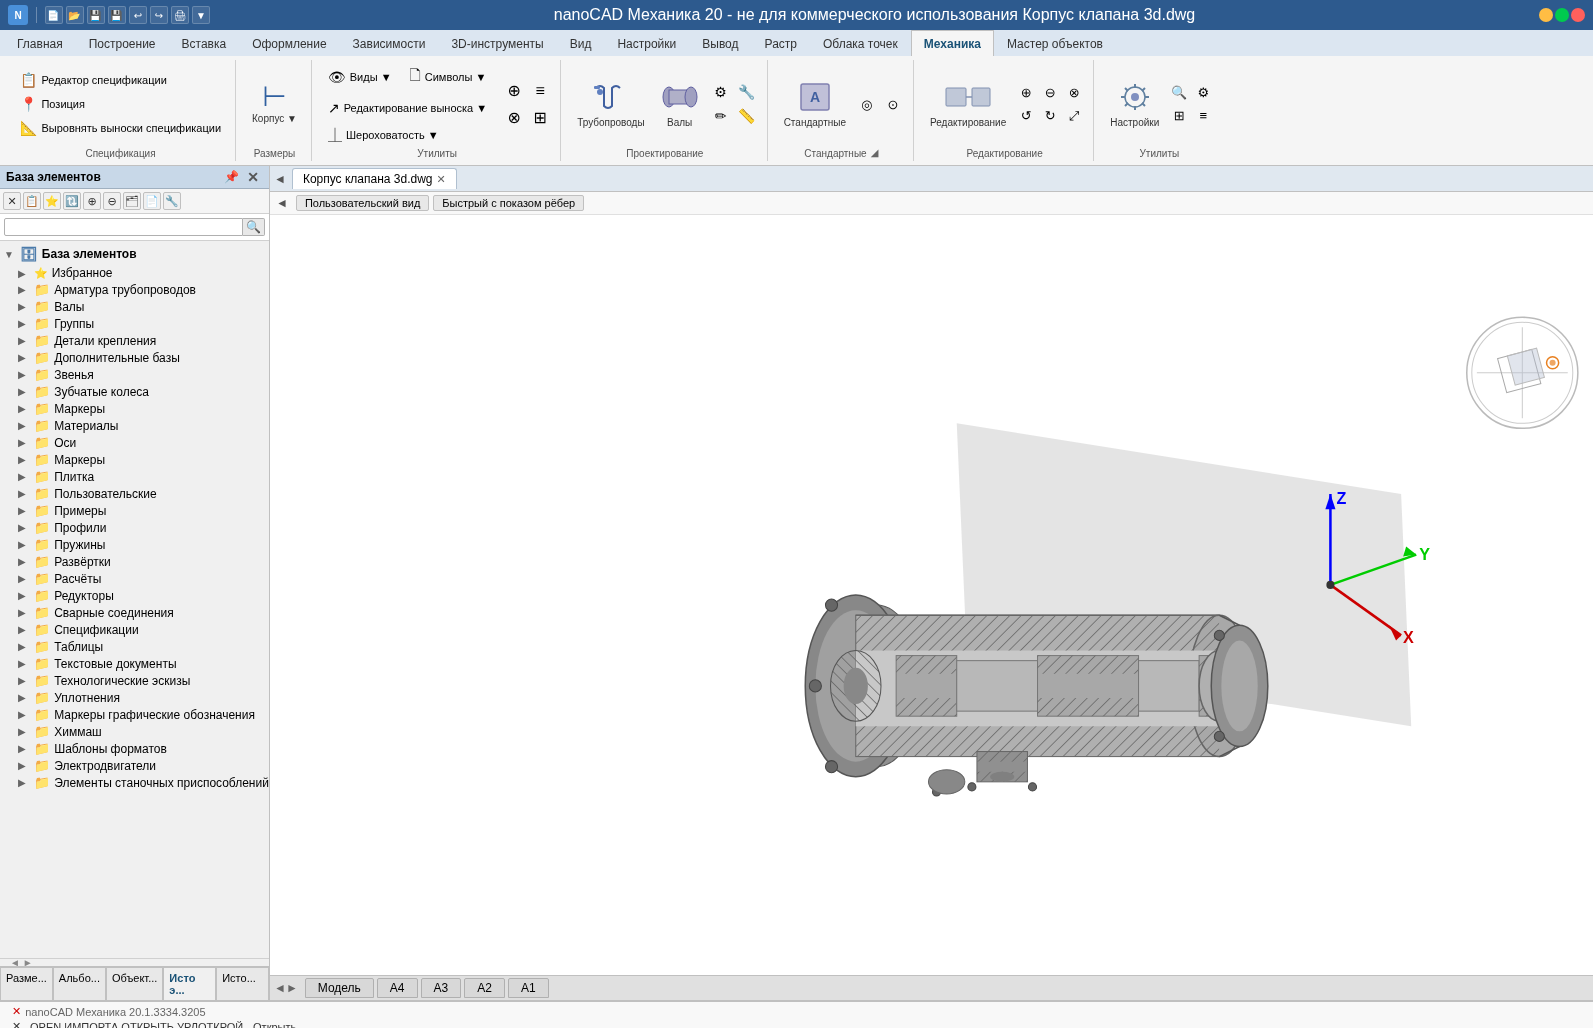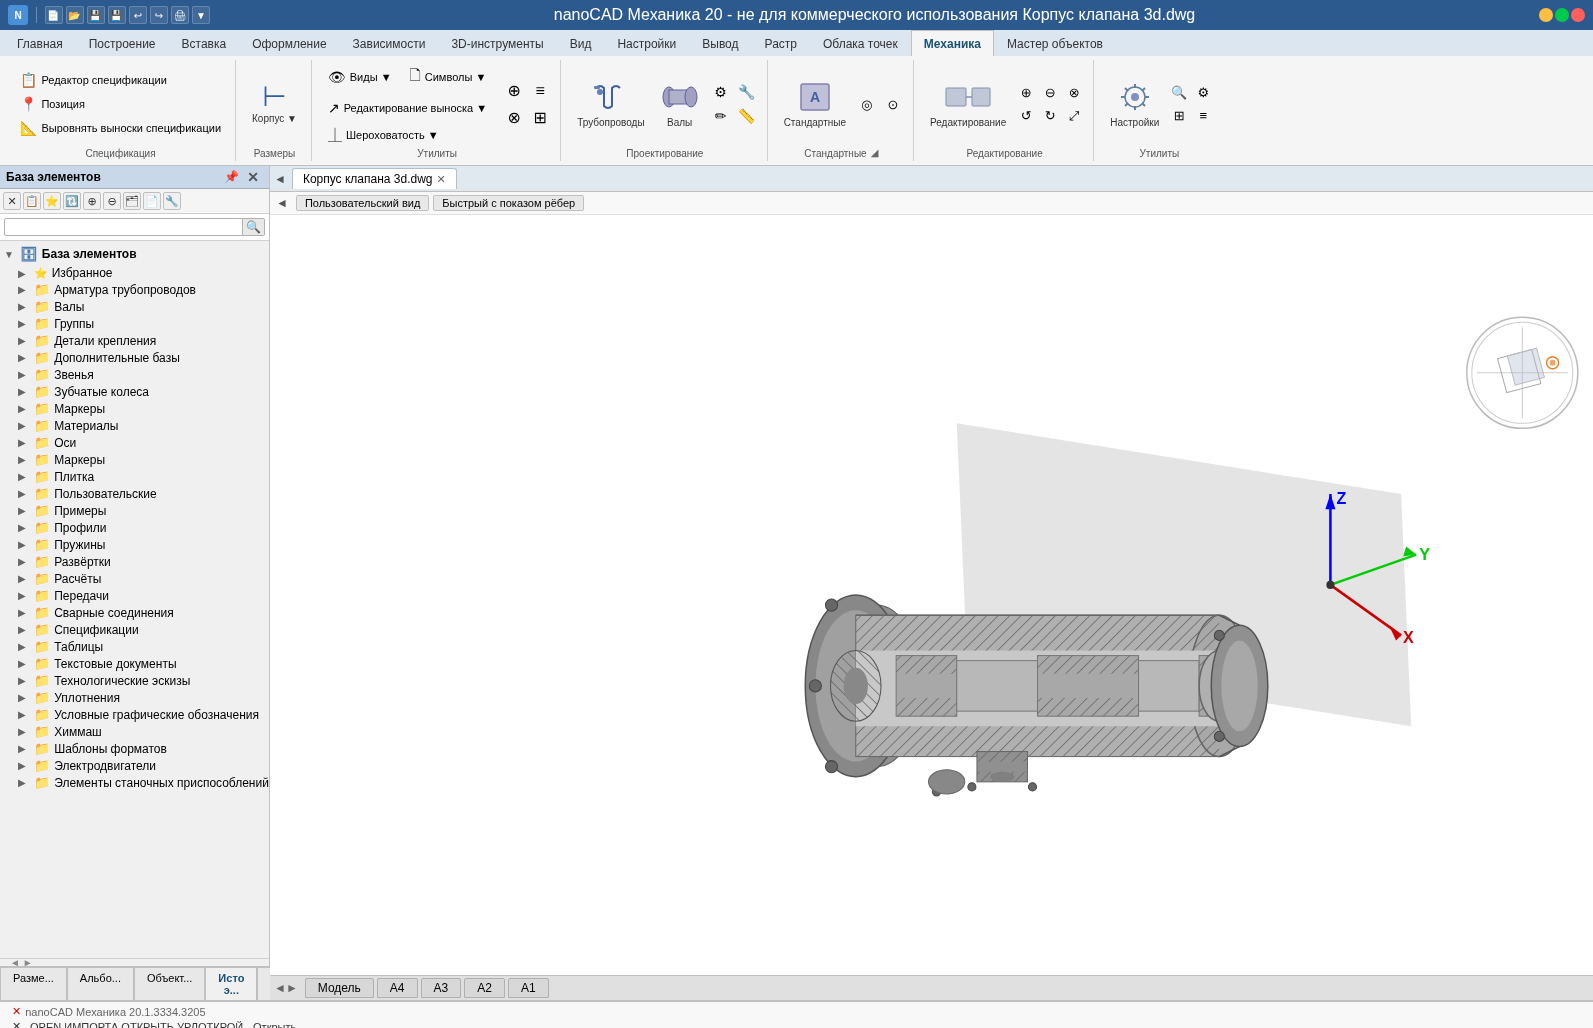--- a/index.html
+++ b/index.html
@@ -51,21 +51,21 @@
     #panel-search input { flex: 1; border: 1px solid #b0b0b0; border-radius: 2px; padding: 2px 4px; font-size: 11px; outline: none; }
     #panel-search .search-btn { width: 22px; background: #e8e8e8; border: 1px solid #b0b0b0; border-left: none; border-radius: 0 2px 2px 0; display: flex; align-items: center; justify-content: center; cursor: pointer; font-size: 12px; }
     #tree { flex: 1; overflow-y: auto; overflow-x: hidden; padding: 2px; }
     .tree-item { display: flex; align-items: center; gap: 4px; padding: 1px 2px; cursor: pointer; font-size: 12px; border-radius: 2px; white-space: nowrap; }
     .tree-item .arrow { color: #666; font-size: 10px; width: 12px; flex-shrink: 0; }
     .tree-item .folder-icon { color: #e8a020; font-size: 13px; flex-shrink: 0; }
     .tree-item .star-icon { color: #e8c020; font-size: 11px; flex-shrink: 0; }
     .tree-root { font-weight: bold; padding: 3px 2px; font-size: 12px; }
 
     #panel-tabs { display: flex; background: #d8d8d8; border-top: 1px solid #c0c0c0; }
-    .panel-tab { flex: 1; padding: 4px 12px; text-align: center; font-size: 11px; cursor: pointer; border: 1px solid #c0c0c0; background: #e8e8e8; border-bottom: none; }
+    .panel-tab { flex: 1; padding: 4px 5px; text-align: left; font-size: 11px; cursor: pointer; border: 1px solid #c0c0c0; background: #e8e8e8; border-bottom: none; }
     .panel-tab.active { background: #f0f0f0; font-weight: bold; color: #1a5276; }
 
     
     #drawing-area { flex: 1; background: #ffffff; display: flex; flex-direction: column; position: relative; }
     #doc-tabs { display: flex; align-items: center; background: #e0e8f0; border-bottom: 1px solid #c0c0c0; padding: 0 4px; height: 26px; }
     .doc-tab { display: flex; align-items: center; gap: 4px; padding: 3px 10px; background: #f0f5ff; border: 1px solid #b0c0d0; border-bottom: none; font-size: 12px; cursor: pointer; border-radius: 3px 3px 0 0; }
     .doc-tab.active { background: white; border-bottom-color: white; }
     .doc-tab-close { font-size: 11px; color: #666; cursor: pointer; }
     #nav-arrows { display: flex; align-items: center; gap: 3px; margin-right: 6px; }
     .nav-arrow { font-size: 12px; cursor: pointer; color: #555; }
@@ -490,21 +490,21 @@
         <span>Развёртки</span>
       </div>
       <div class="tree-item" style="padding-left:16px;">
         <span class="arrow">▶</span>
         <span class="folder-icon">📁</span>
         <span>Расчёты</span>
       </div>
       <div class="tree-item" style="padding-left:16px;">
         <span class="arrow">▶</span>
         <span class="folder-icon">📁</span>
-        <span>Передачи</span>
+        <span>Редукторы</span>
       </div>
       <div class="tree-item" style="padding-left:16px;">
         <span class="arrow">▶</span>
         <span class="folder-icon">📁</span>
         <span>Сварные соединения</span>
       </div>
       <div class="tree-item" style="padding-left:16px;">
         <span class="arrow">▶</span>
         <span class="folder-icon">📁</span>
         <span>Спецификации</span>
@@ -525,21 +525,21 @@
         <span>Технологические эскизы</span>
       </div>
       <div class="tree-item" style="padding-left:16px;">
         <span class="arrow">▶</span>
         <span class="folder-icon">📁</span>
         <span>Уплотнения</span>
       </div>
       <div class="tree-item" style="padding-left:16px;">
         <span class="arrow">▶</span>
         <span class="folder-icon">📁</span>
-        <span>Условные графические обозначения</span>
+        <span>Маркеры графические обозначения</span>
       </div>
       <div class="tree-item" style="padding-left:16px;">
         <span class="arrow">▶</span>
         <span class="folder-icon">📁</span>
         <span>Химмаш</span>
       </div>
       <div class="tree-item" style="padding-left:16px;">
         <span class="arrow">▶</span>
         <span class="folder-icon">📁</span>
         <span>Шаблоны форматов</span>

